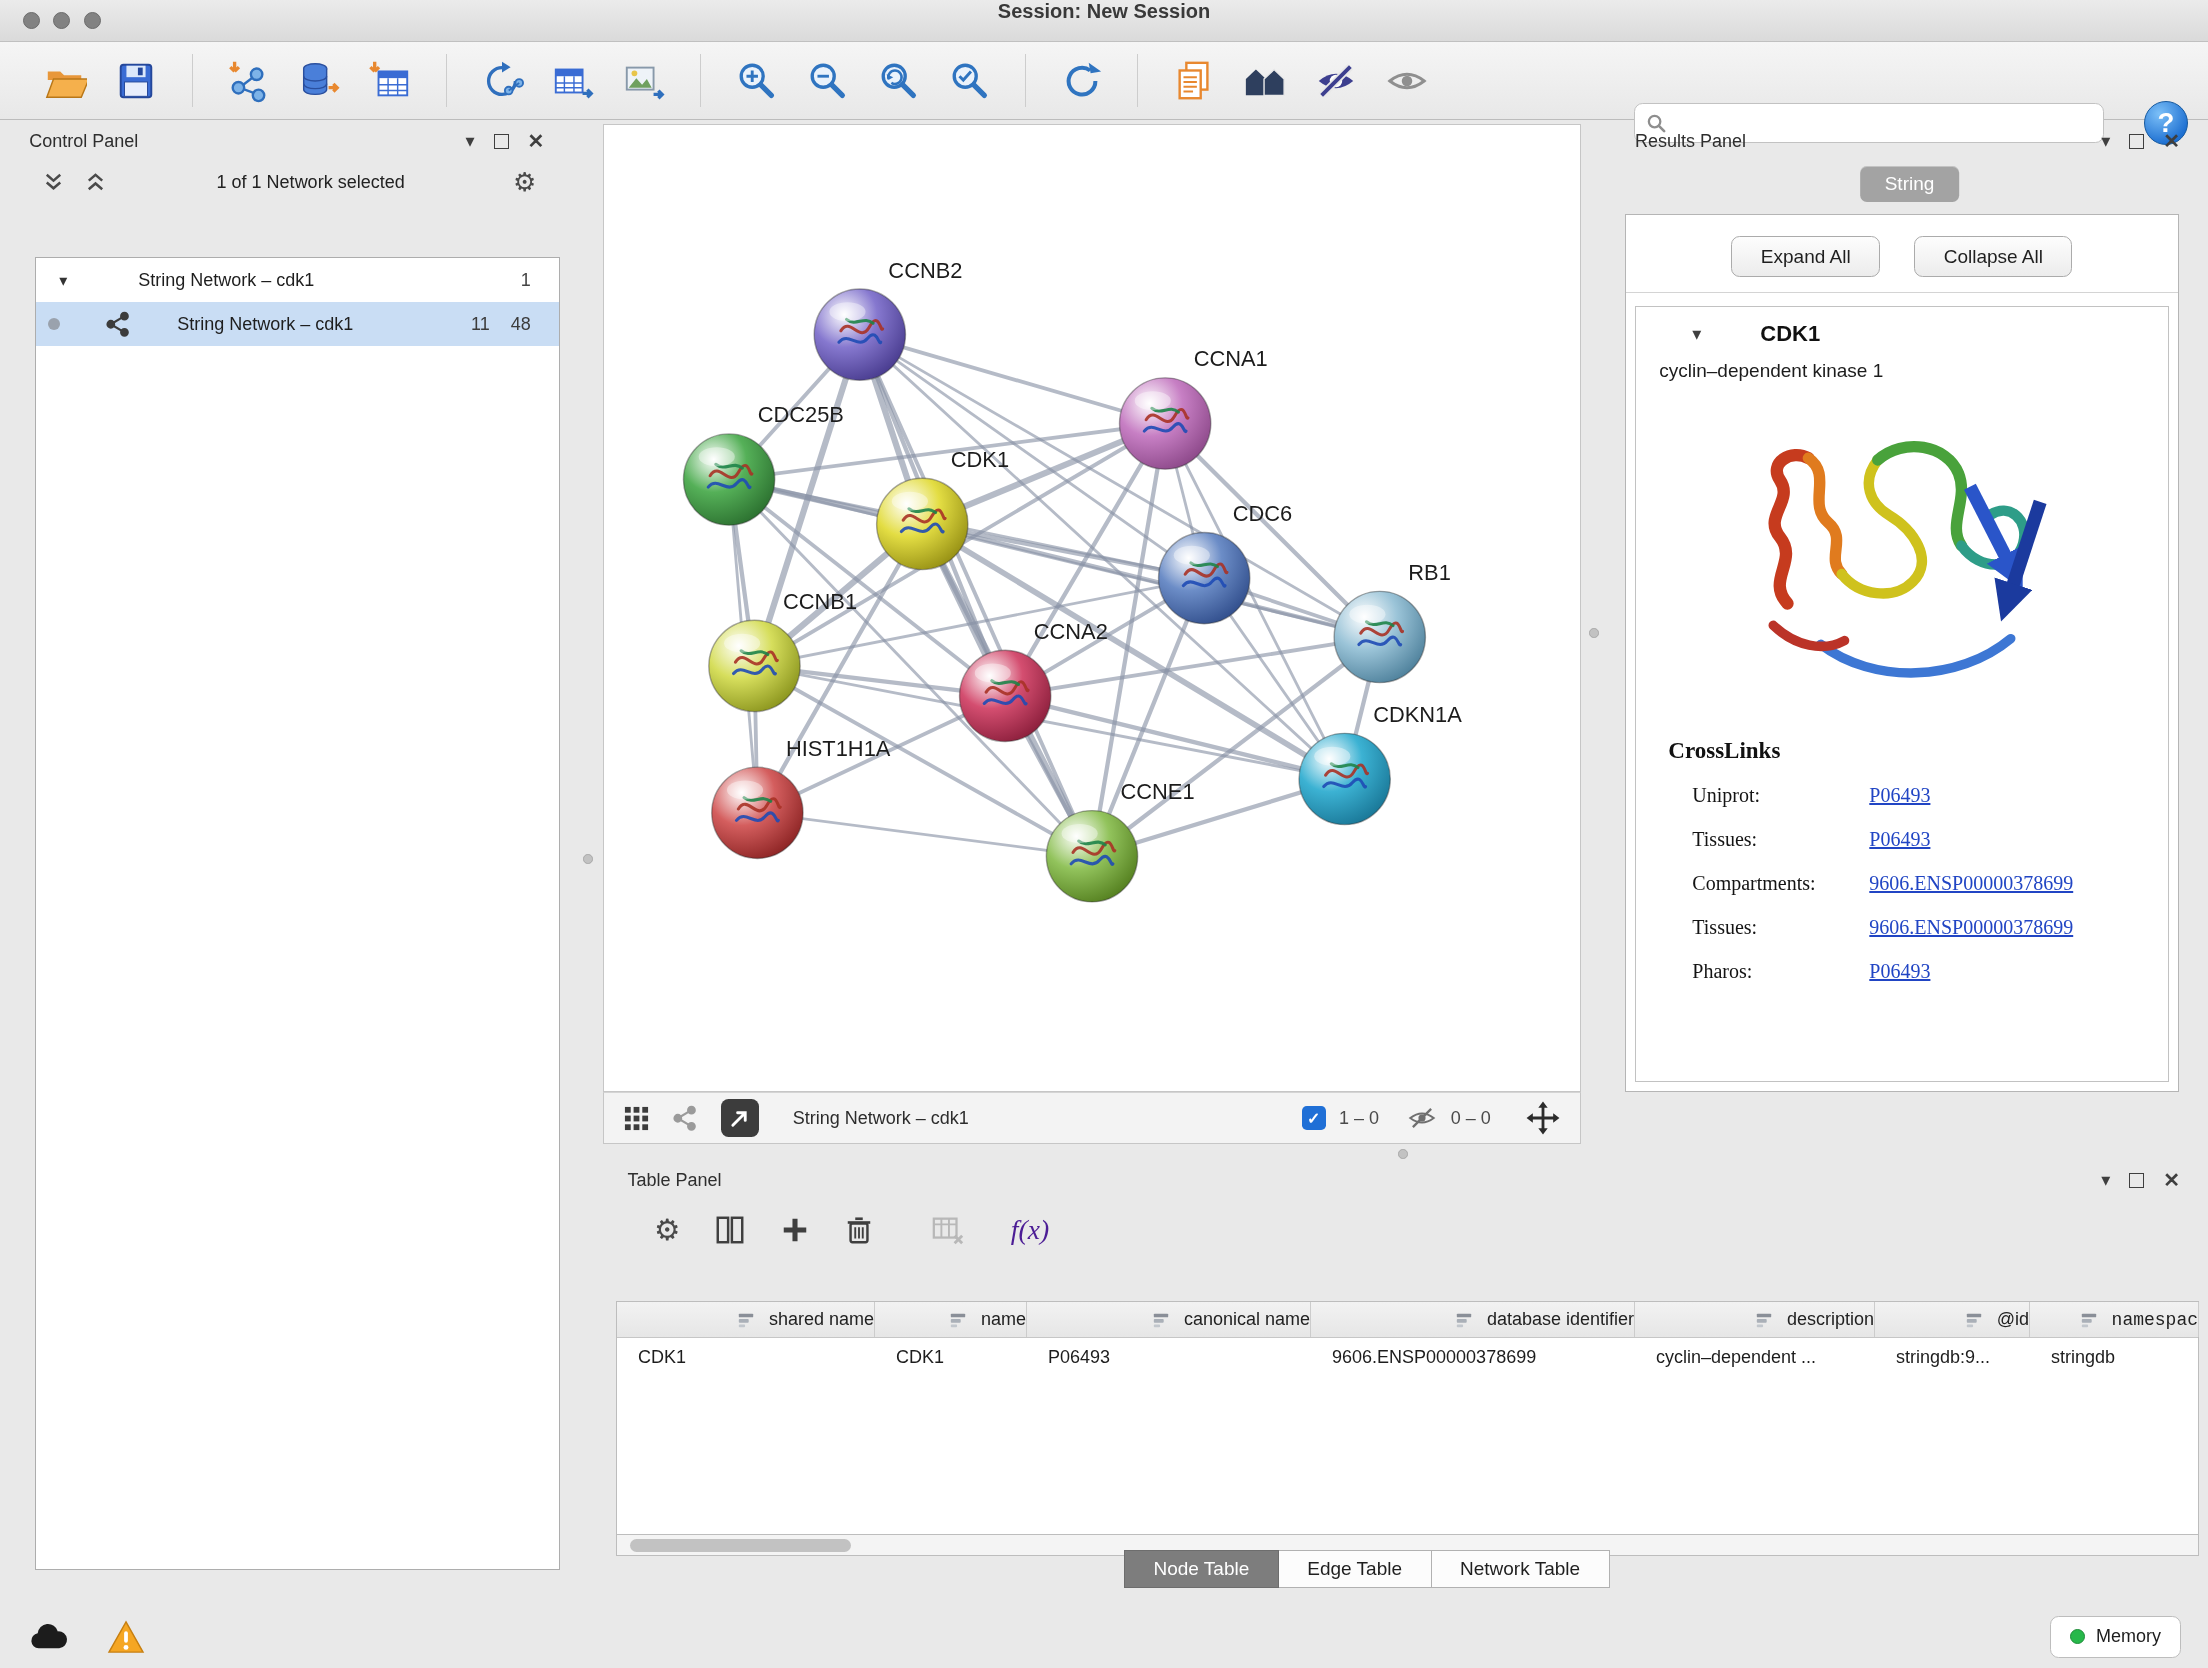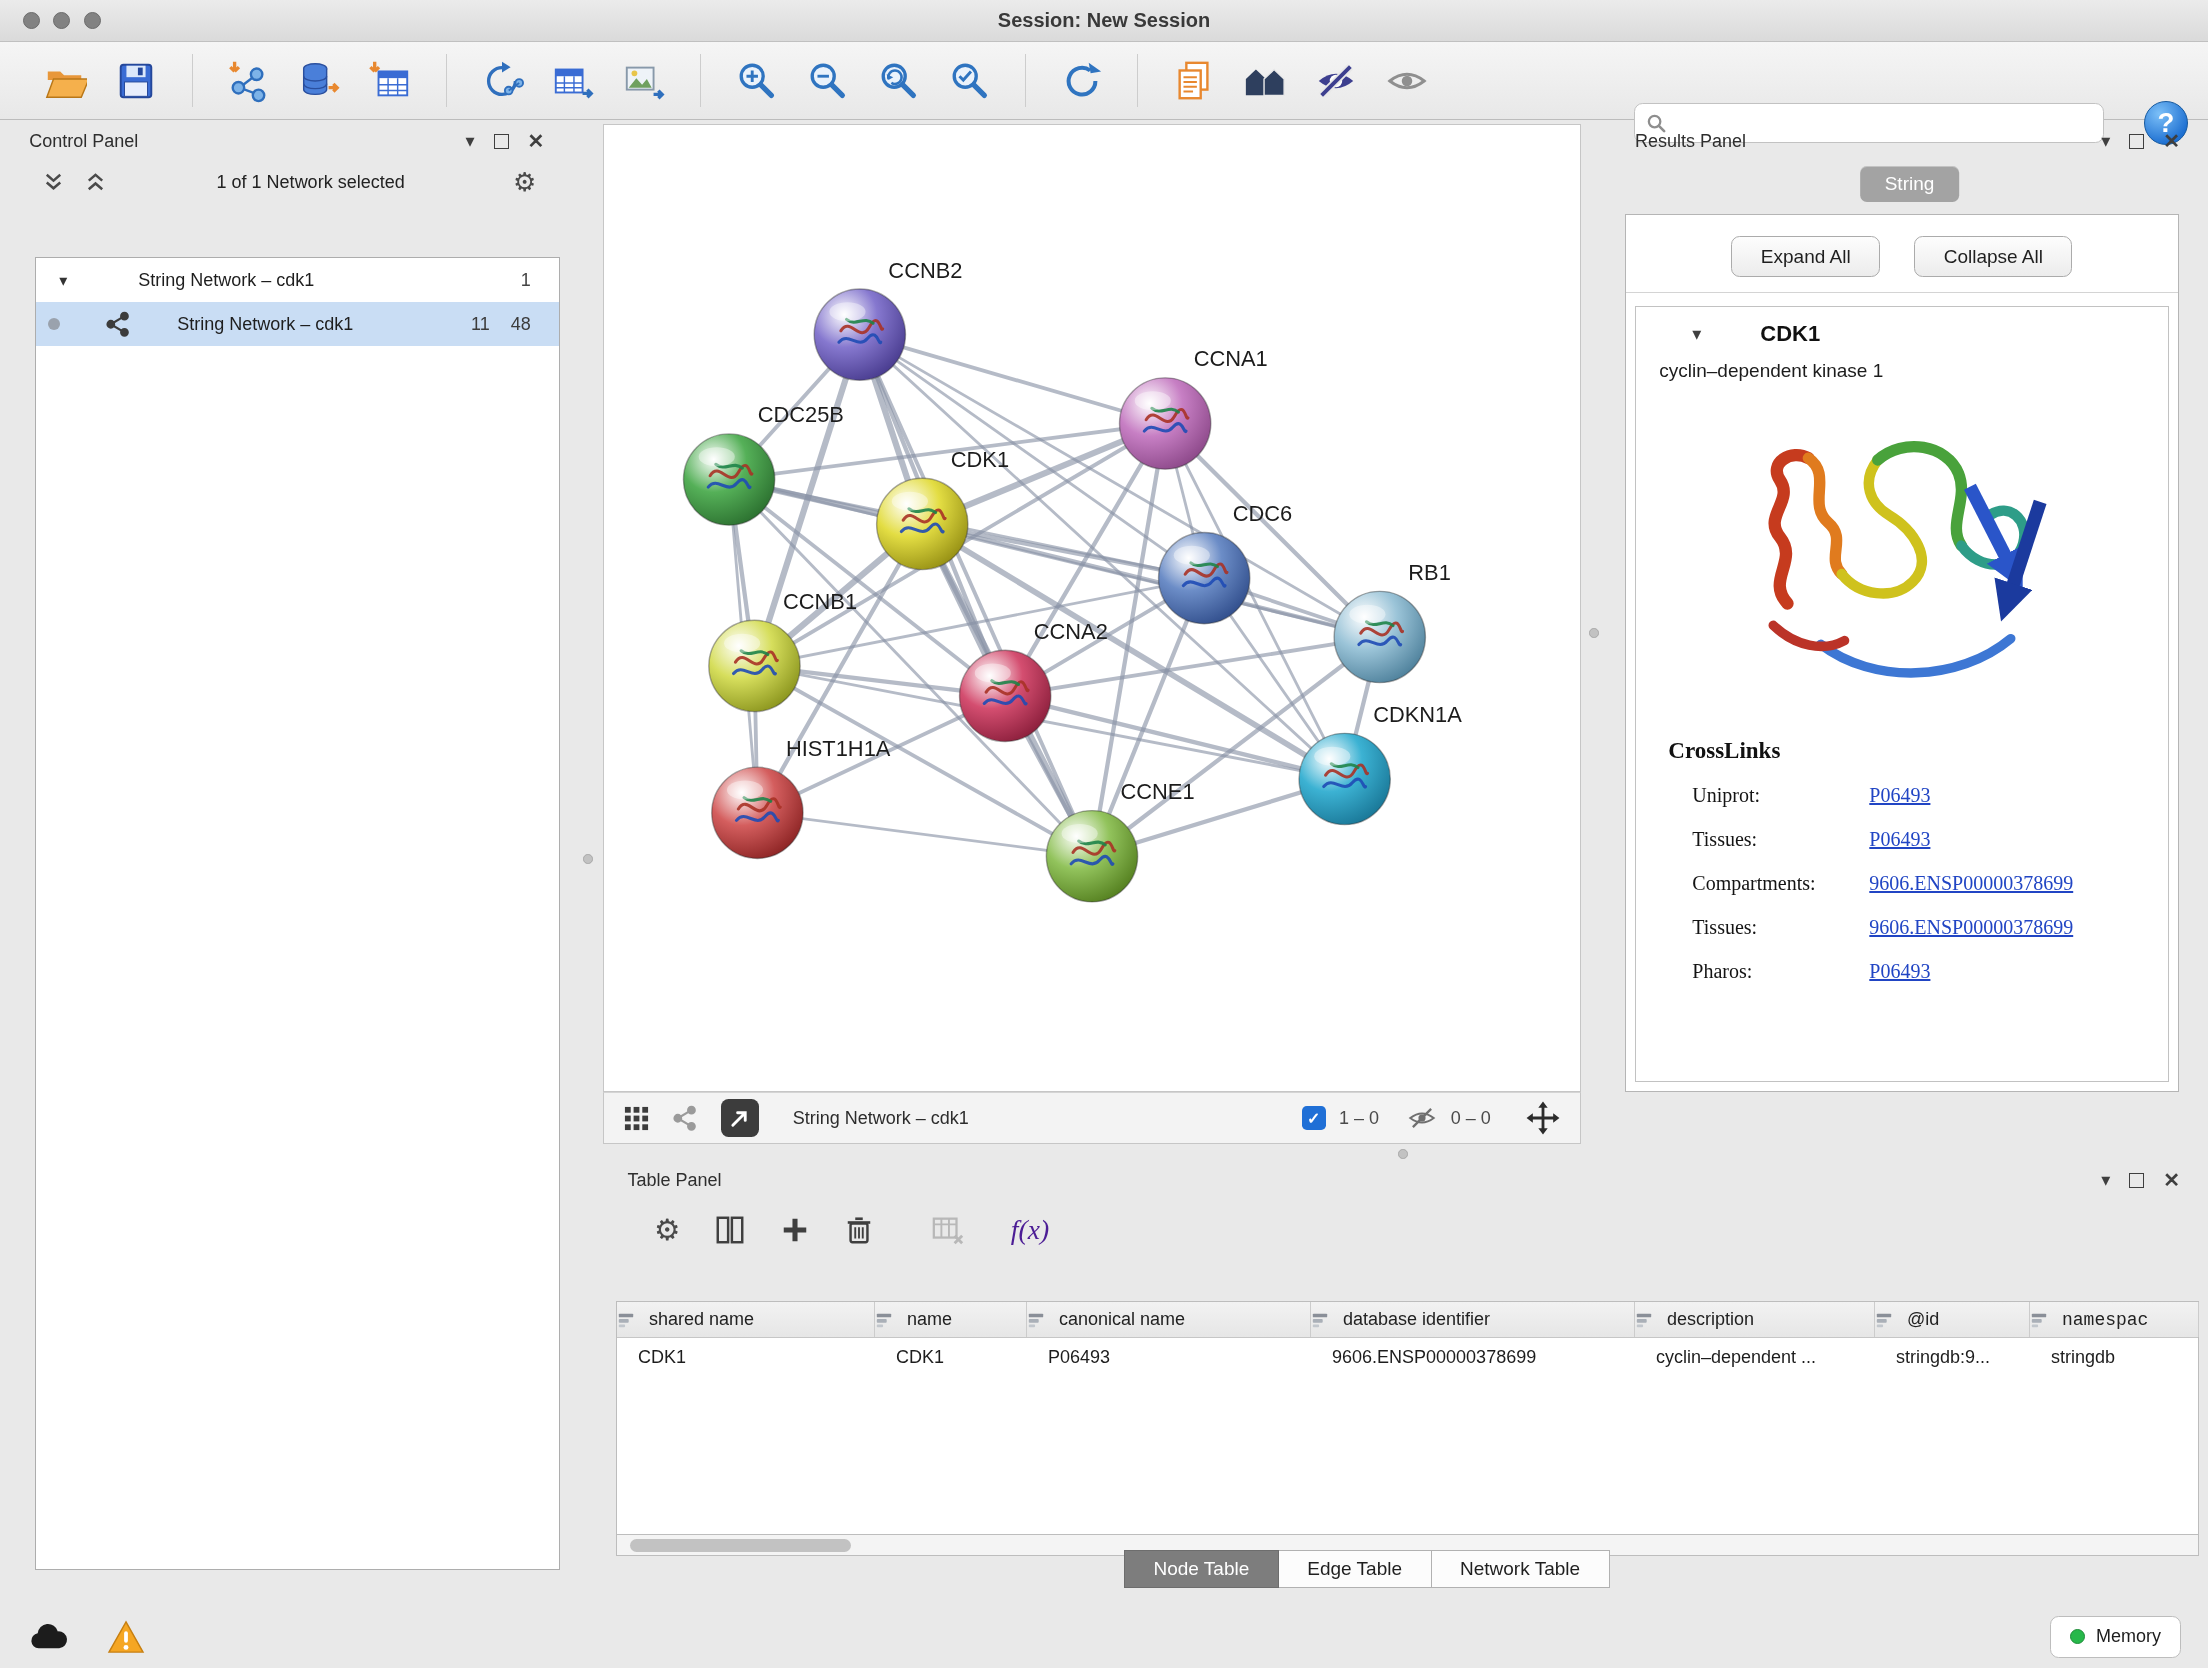--- a/index.html
+++ b/index.html
@@ -1,20 +1,20 @@
 <!DOCTYPE html>
 <html style="font-size:15px"><head>
 <meta charset="utf-8">
 <style>
   *{margin:0;padding:0;box-sizing:border-box}
   html,body{background:#d8d8d8}
   #app{position:relative;width:2208px;height:1668px;background:#e9e9e9;font-family:"Liberation Sans",sans-serif;overflow:hidden;color:#2d2d2d}
 
   
-  .titlebar{position:absolute;left:0;top:0;width:100%;height:42px;background:linear-gradient(#ebebeb,#dadada);border-bottom:1px solid #c0c0c0;display:flex;align-items:center;justify-content:center}
+  .titlebar{position:absolute;left:0;top:0;width:100%;height:42px;background:linear-gradient(#ebebeb,#dadada);border-bottom:1px solid #c0c0c0;display:flex;align-items:flex-start;justify-content:center}
   .traffic{position:absolute;left:23px;top:12.4px;display:flex;gap:13.3px}
   .traffic span{width:17px;height:17px;border-radius:50%;background:#828282;border:1px solid #6c6c6c}
   .title-text{font-size:20px;color:#393939;font-weight:600}
 
   
   .toolbar{position:absolute;left:0;top:42px;width:100%;height:78px;background:linear-gradient(#f5f5f5,#e8e8e8);border-bottom:1px solid #bcbcbc;display:flex;align-items:center;padding-left:42px;gap:25px}
   .tb-sep{width:1px;height:53px;background:#cdcdcd;margin:0 7.6px}
   .tb-icon{width:46px;height:46px;display:flex;align-items:center;justify-content:center;flex:0 0 auto}
   .search-box{position:absolute;left:1634px;top:61px;width:470px;height:40px;background:#fff;border:1px solid #c2c2c2;border-radius:8.6px;display:flex;align-items:center;padding:0 11.4px;gap:7.6px}
   .search-box input{border:none;outline:none;flex:1;font-size:18px;font-family:"Liberation Sans",sans-serif;background:transparent}
@@ -76,21 +76,21 @@
   .cl-value{position:absolute;left:233px;color:#2145c4;text-decoration:underline;cursor:pointer}
   .cl-row{position:relative}
 
   
   #table-panel{position:absolute;left:616px;top:1162px;width:1583px;height:439px}
   .tp-header{height:36px;display:flex;align-items:center;padding:0 19px 0 11.4px}
   .tp-toolbar{height:63px;display:flex;align-items:center;gap:34px;padding-left:38px}
   .fx-label{font-family:"Liberation Serif",serif;font-style:italic;font-size:27.6px;color:#4c1d95;margin-left:11.4px}
   .tp-table{position:absolute;left:0;top:139px;width:1583px;height:234px;background:#fff;border:1px solid #bdbdbd}
   .table-header-row{display:flex;height:36px;background:linear-gradient(#f2f2f2,#e6e6e6);border-bottom:1px solid #c6c6c6}
-  .th{display:flex;align-items:center;justify-content:flex-start;gap:14px;border-right:1px solid #cccccc;font-size:18px;color:#222;overflow:hidden;white-space:nowrap;flex:0 0 auto}
+  .th{display:flex;align-items:center;justify-content:flex-end;gap:14px;border-right:1px solid #cccccc;font-size:18px;color:#222;overflow:hidden;white-space:nowrap;flex:0 0 auto}
   .table-row{display:flex;height:38px}
   .td{padding-left:21px;display:flex;align-items:center;font-size:18px;color:#1d1d1d;overflow:hidden;white-space:nowrap;flex:0 0 auto}
   .hscroll{position:absolute;left:0;top:373px;width:1583px;height:21px;background:#f4f4f4;border:1px solid #bdbdbd;border-top:none}
   .hscroll-thumb{position:absolute;left:13.3px;top:3.8px;width:221px;height:13.3px;border-radius:6.7px;background:#c2c2c2}
   .tp-tabs{position:absolute;left:508px;top:388px;display:flex}
   .bt-tab{height:38px;display:flex;align-items:center;justify-content:center;padding:0 28.5px;font-size:19px;border:1px solid #b1b1b1;border-left:none;background:#fcfcfc;color:#1f1f1f}
   .bt-tab:first-child{border-left:1px solid #b1b1b1}
   .bt-tab.active{background:#7d7d7d;color:#fff;border-color:#6d6d6d}
 
   

